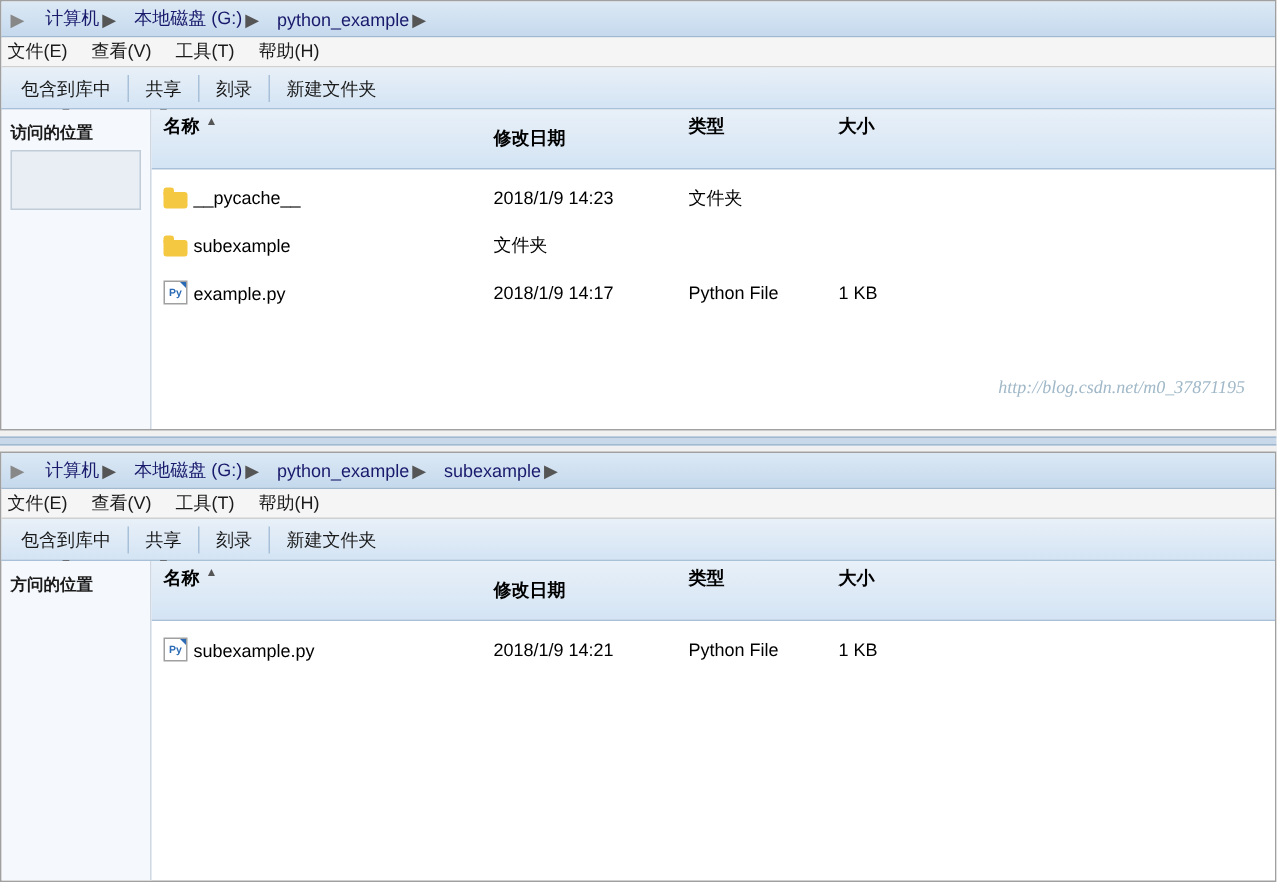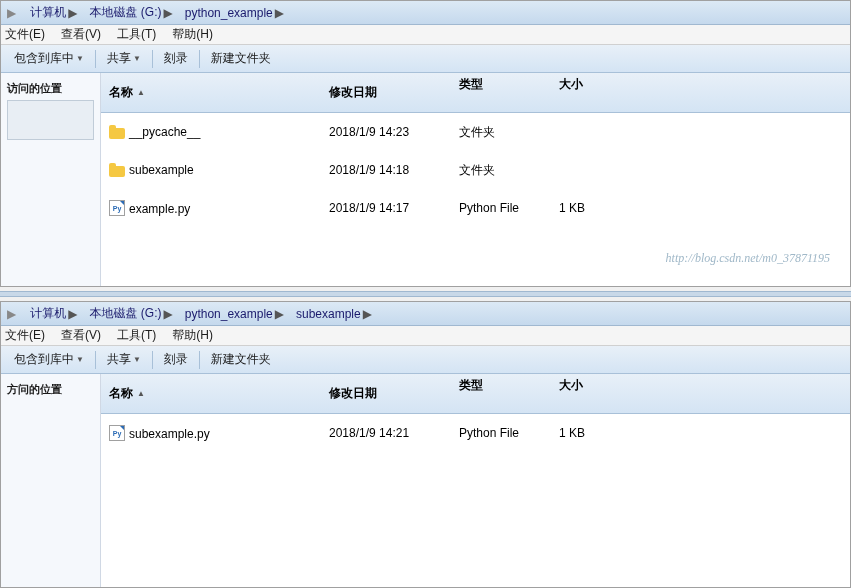--- a/index.html
+++ b/index.html
@@ -80,20 +80,21 @@
       display: flex;
       align-items: center;
       gap: 2px;
       padding: 2px 6px;
       font-size: 12px;
       cursor: pointer;
       border: 1px solid transparent;
       background: transparent;
       color: #1a1a1a;
       height: 22px;
+      flex-direction: column;
     }
 
     .toolbar-sep {
       width: 1px;
       height: 18px;
       background: #a8c0d8;
       margin: 0 2px;
     }
 
     .dropdown-arrow {
@@ -144,21 +145,20 @@
       z-index: 1;
     }
 
     .col-name { width: 220px; padding: 3px 8px; }
     .col-date { width: 130px; padding: 11px 8px; }
     .col-type { width: 100px; padding: 3px 8px; }
     .col-size { width: 80px; padding: 3px 8px; }
 
     .file-list-header .col-name {
       display: flex;
-      align-items: center;
       gap: 4px;
     }
 
     .sort-arrow {
       font-size: 8px;
       color: #555;
     }
 
     .file-row {
       display: flex;
@@ -317,21 +317,20 @@
           <div class="col-date">2018/1/9 14:23</div>
           <div class="col-type">文件夹</div>
           <div class="col-size"></div>
         </div>
 
         <div class="file-row">
           <div class="col-name">
             <span class="folder-icon"></span>
             <span>subexample</span>
           </div>
-          <div class="col-date">2018/1/9 14:18</div>
           <div class="col-type">文件夹</div>
           <div class="col-size"></div>
         </div>
 
         <div class="file-row">
           <div class="col-name">
             <span class="python-file-icon">
               <span style="font-size:7px; color:#2b6bb5; font-weight:bold; z-index:1; position:relative;">Py</span>
             </span>
             <span>example.py</span>

